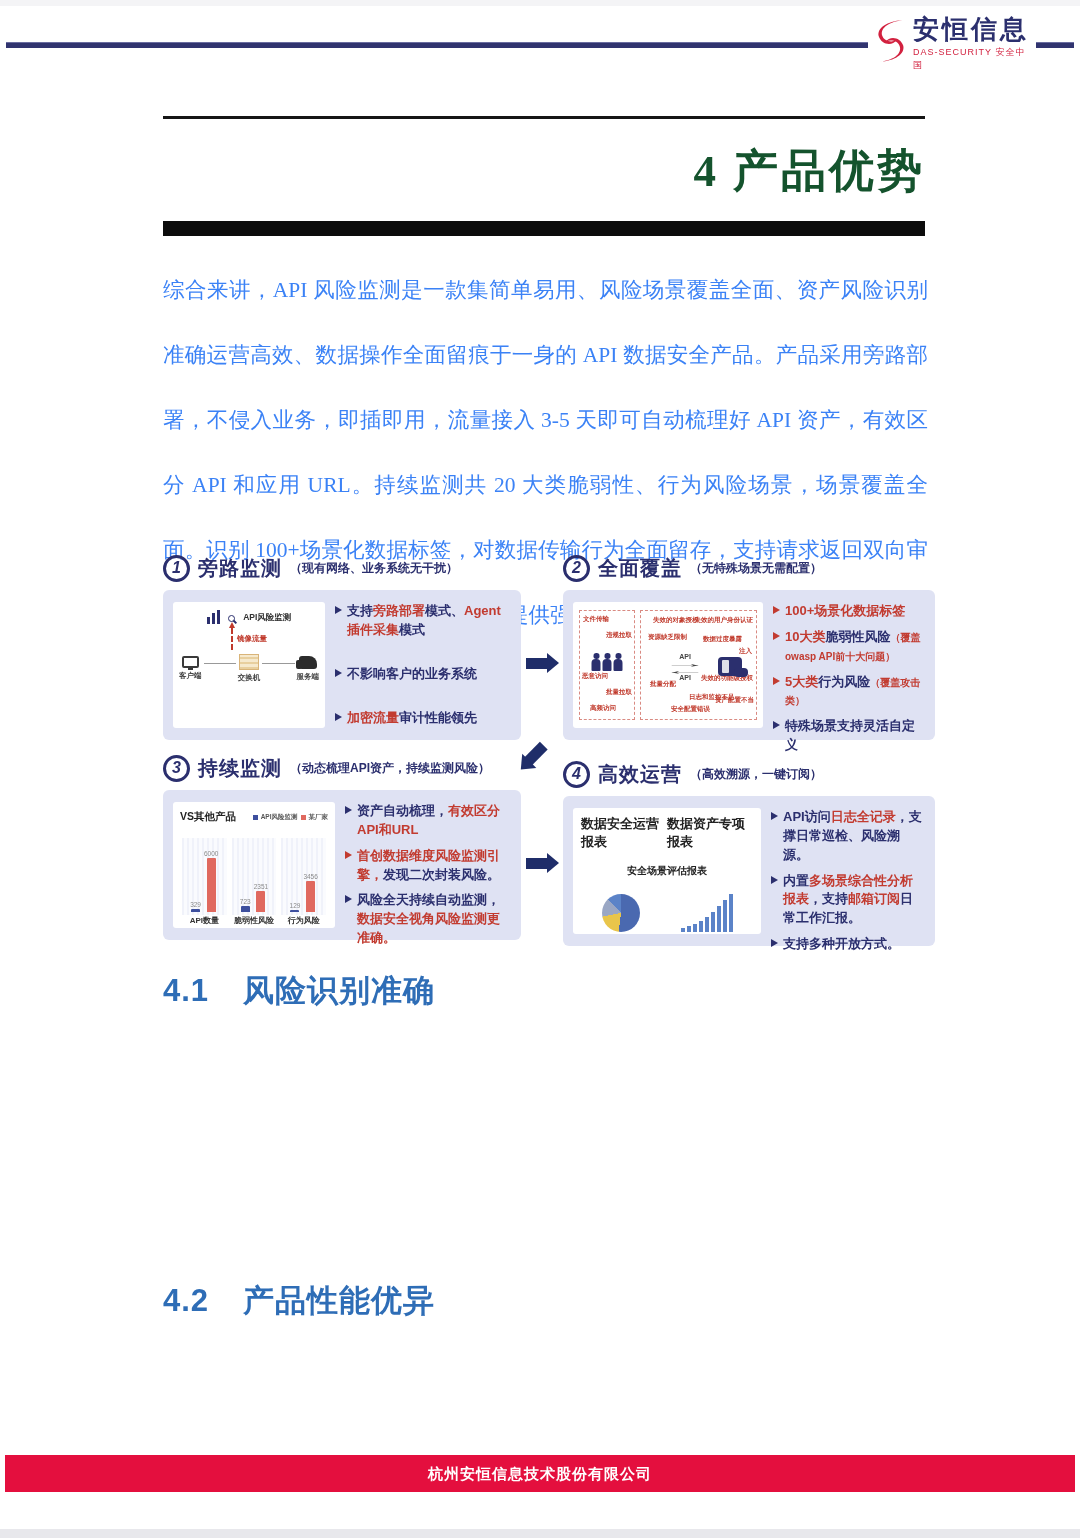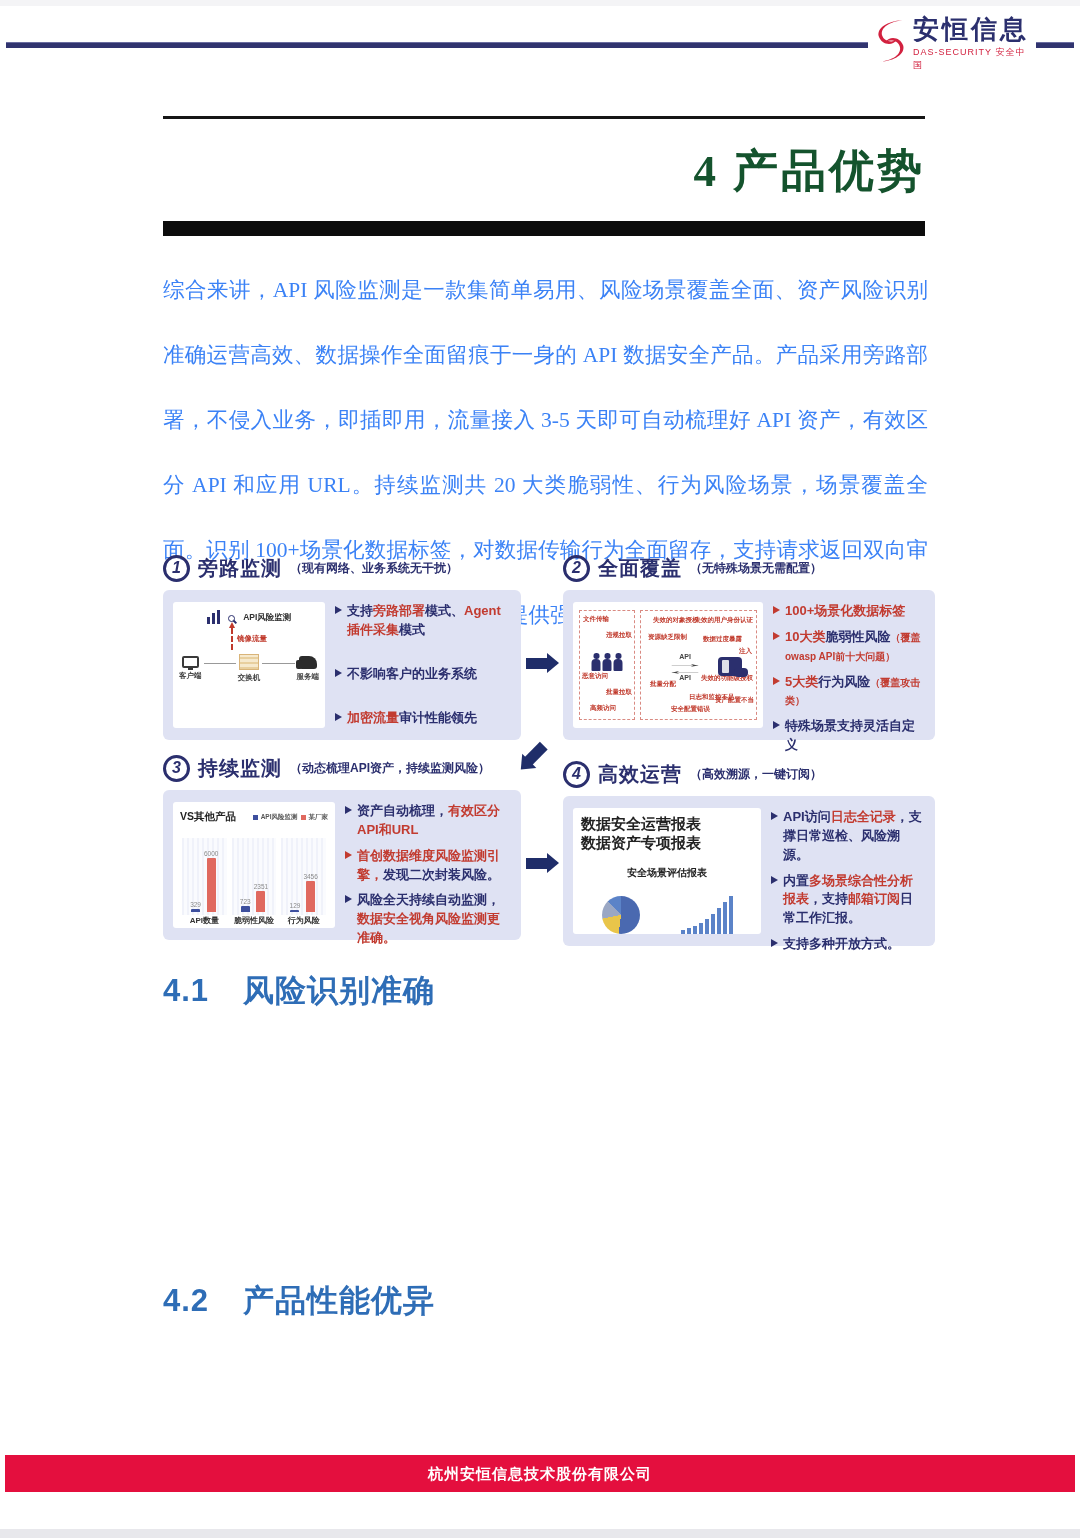--- a/index.html
+++ b/index.html
@@ -122,21 +122,21 @@
   .cgroup { display:flex; flex-direction:column; align-items:center; width:31%;
     background:repeating-linear-gradient(90deg,#f0f2fa 0 2px,#fafbfe 2px 5px); padding-top:2px; }
   .cbars { display:flex; align-items:flex-end; gap:3px; height:72px; }
   .cbarwrap { display:flex; flex-direction:column; align-items:center; justify-content:flex-end; }
   .cval { font-size:6.5px; color:#8a8a8a; margin-bottom:1px; }
   .cbar { width:9px; border-radius:1px 1px 0 0; }
   .clab { font-size:8px; color:#333; font-weight:700; margin-top:3px; white-space:nowrap; background:#fff; width:110%; text-align:center; }
 
   
   .q4card { flex:0 0 188px; padding:7px 8px; display:flex; flex-direction:column; position:relative; }
-  .q4-heads { display:flex; justify-content:space-between; font-size:15px; font-weight:800; color:#222;flex-direction:column; }
+  .q4-heads { display:flex; justify-content:space-between; font-size:13px; font-weight:800; color:#222; }
   .q4-bar { height:5px; background:#5b83c8; border-radius:1px; margin-top:4px; }
   .q4-bar.light { background:#a9bfe4; }
   .q4-mid { font-size:10px; font-weight:800; color:#222; text-align:center; margin-top:5px; }
   .q4-bottom { display:flex; align-items:flex-end; justify-content:space-around; margin-top:6px; flex:1; }
   .pie { width:38px; height:38px; border-radius:50%;
     background:conic-gradient(#4a69b0 0 52%, #e9c54a 52% 72%, #9aa7c4 72% 88%, #5b83c8 88% 100%); }
   .mini-bars { display:flex; align-items:flex-end; gap:2px; height:40px; }
   .mini-bars i { display:block; width:4px; background:#5b83c8; }
 
   

